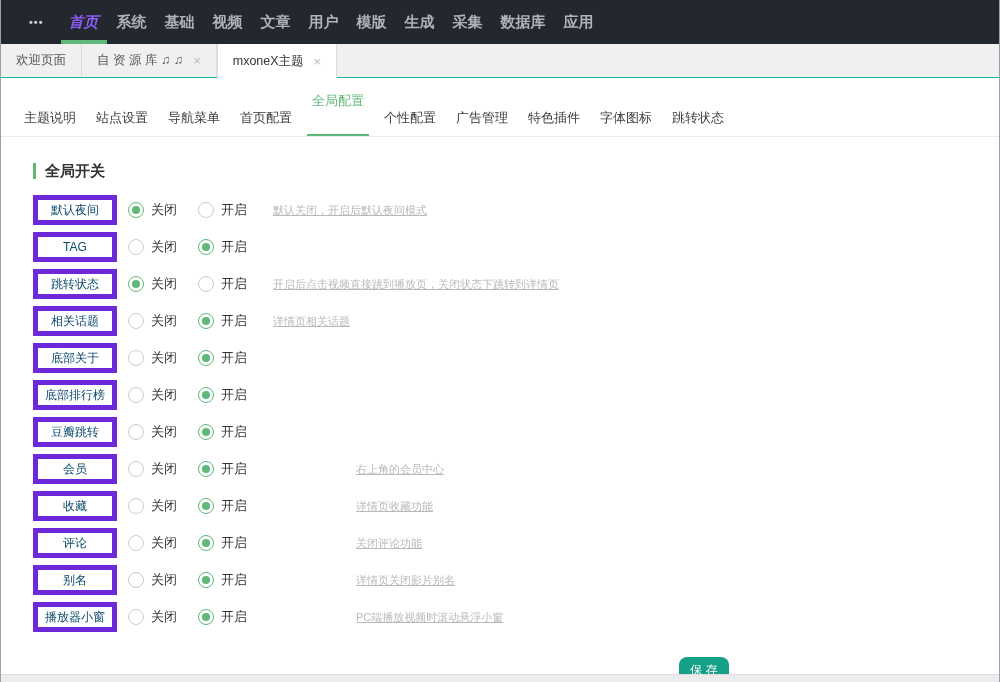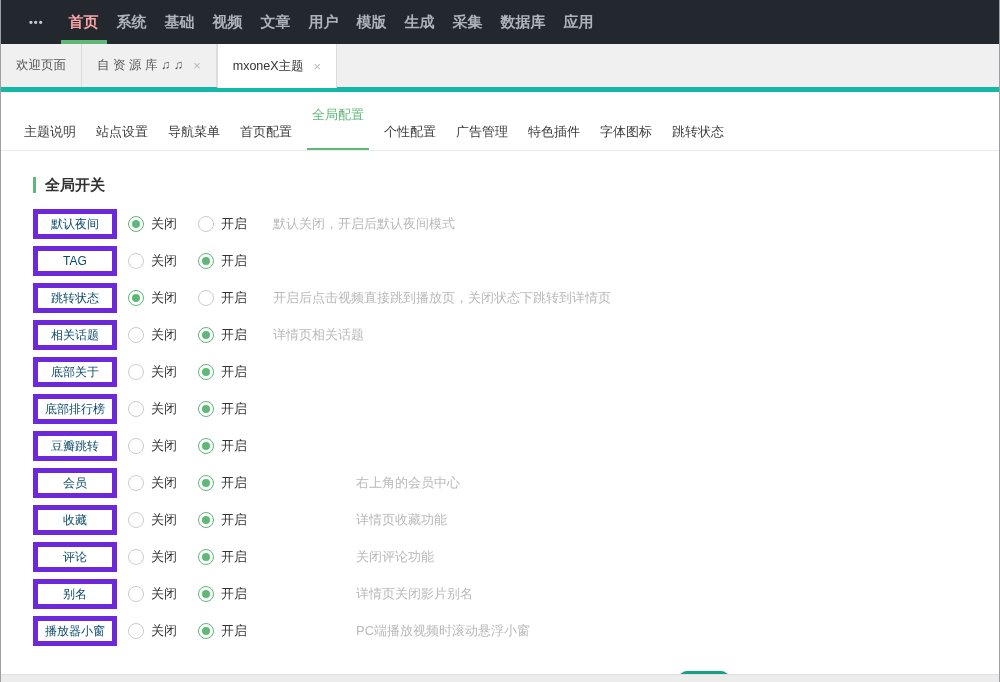--- a/index.html
+++ b/index.html
@@ -10,26 +10,26 @@
   }
   #screen { width:1000px; height:682px; position:relative;
     border-left:1px solid #9aa0a6; border-right:1px solid #9aa0a6; }
 
   
   .topbar { height:44px; background:#23272e; display:flex; align-items:center; padding-left:28px; }
   .more { color:#c9cdd3; font-size:11px; letter-spacing:1px; margin-right:16px; cursor:pointer; font-weight:bold; }
   .nav-items { display:flex; align-items:center; height:44px; }
   .nav-item { color:#aeb2b9; font-size:15px; font-weight:600; margin:0 9px; height:44px;
     line-height:44px; position:relative; cursor:pointer; white-space:nowrap; }
-  .nav-item.active { color:#fca5a5; }
+  .nav-item.active { color:#8b5cf6;font-style:italic; }
   .nav-item.active::after { content:''; position:absolute; left:-8px; right:-8px; bottom:0;
     height:4px; background:var(--green); }
 
   
-  .tabbar { height:48px; background:#f0f0f0; border-bottom:5px solid #14b8a6; display:flex; align-items:stretch; }
+  .tabbar { height:34px; background:#f0f0f0; border-bottom:1px solid #14b8a6; display:flex; align-items:stretch; }
   .wtab { display:flex; align-items:center; padding:0 15px; font-size:12.5px; color:#555;
     border-right:1px solid #dcdcdc; cursor:pointer; position:relative; background:transparent; }
   .wtab.active { background:#fff; margin-bottom:-1px; border-left:1px solid #dcdcdc; color:#333; }
   .wtab .close { margin-left:10px; color:#b9b9b9; font-size:13px; line-height:1; }
 
   
   .subtabs { display:flex; align-items:flex-end; padding:14px 0 0 23px; border-bottom:1px solid #ececec; background:#fff; }
   .subtab { font-size:13px; color:#3d3d3d; margin-right:20px; padding-bottom:9px; cursor:pointer; white-space:nowrap; }
   .subtab.active { color:var(--green); border-bottom:2px solid var(--green);
     padding-left:5px; padding-right:5px; margin-left:-5px; margin-right:15px; padding-bottom:24px; }
@@ -43,21 +43,21 @@
   .box-label { width:84px; height:30px; border:5px solid #6d28d9; background:#fff; color:#0c4a6e;
     font-size:12px; display:flex; align-items:center; justify-content:center; margin-right:11px;
     white-space:nowrap; overflow:hidden; }
   .opt { width:70px; display:flex; align-items:center; cursor:pointer; flex:none; }
   .radio { width:16px; height:16px; border:1px solid #ccc; border-radius:50%; background:#fff;
     margin-right:7px; position:relative; flex:none; }
   .opt.checked .radio { border-color:var(--green); }
   .opt.checked .radio::after { content:''; position:absolute; left:3px; top:3px; width:8px; height:8px;
     border-radius:50%; background:var(--green); }
   .opt-label { color:#333; }
-  .desc { color:#b9b9b9; font-size:13px; margin-left:5px; white-space:nowrap; }
+  .desc { color:#b9b9b9; font-size:11px; margin-left:5px; white-space:nowrap;text-decoration:underline; }
   .desc.wide { margin-left:88px; }
   .desc:empty { display:none; }
 
   .save-btn { display:block; margin:25px 0 0 678px; width:50px; height:27px; background:var(--teal);
     color:#fff; font-size:12px; border:none; border-radius:8px; text-align:center; line-height:27px;
     cursor:pointer; font-family:inherit; white-space:nowrap; }
 
   .bottom-strip { position:absolute; left:0; right:0; bottom:0; height:8px; background:#ececec;
     border-top:1px solid #dedede; }
 </style>

